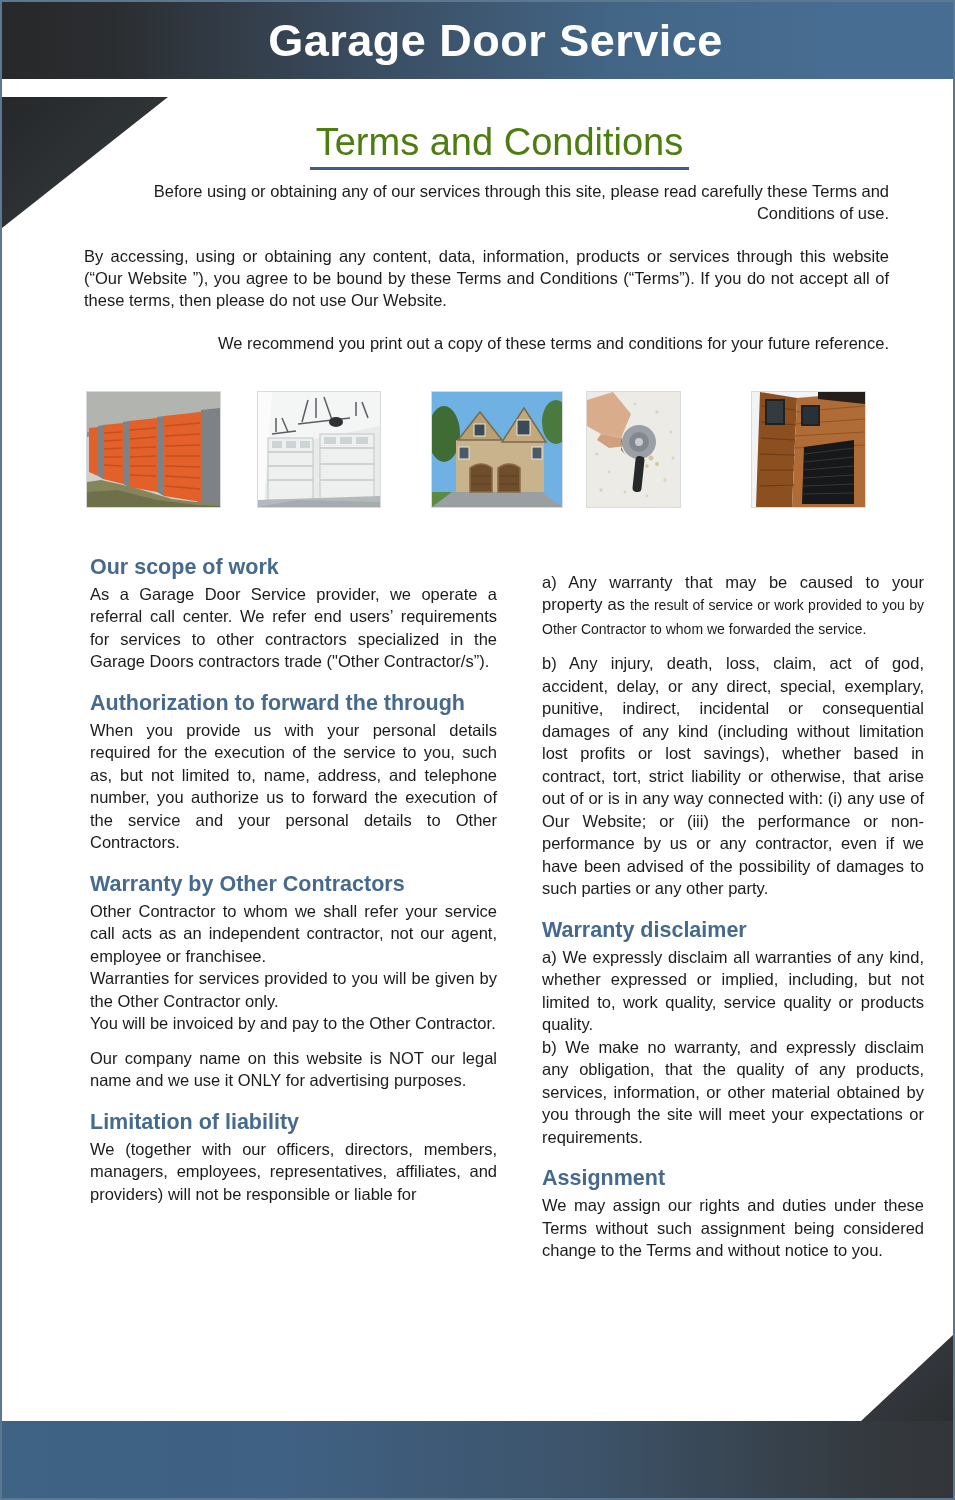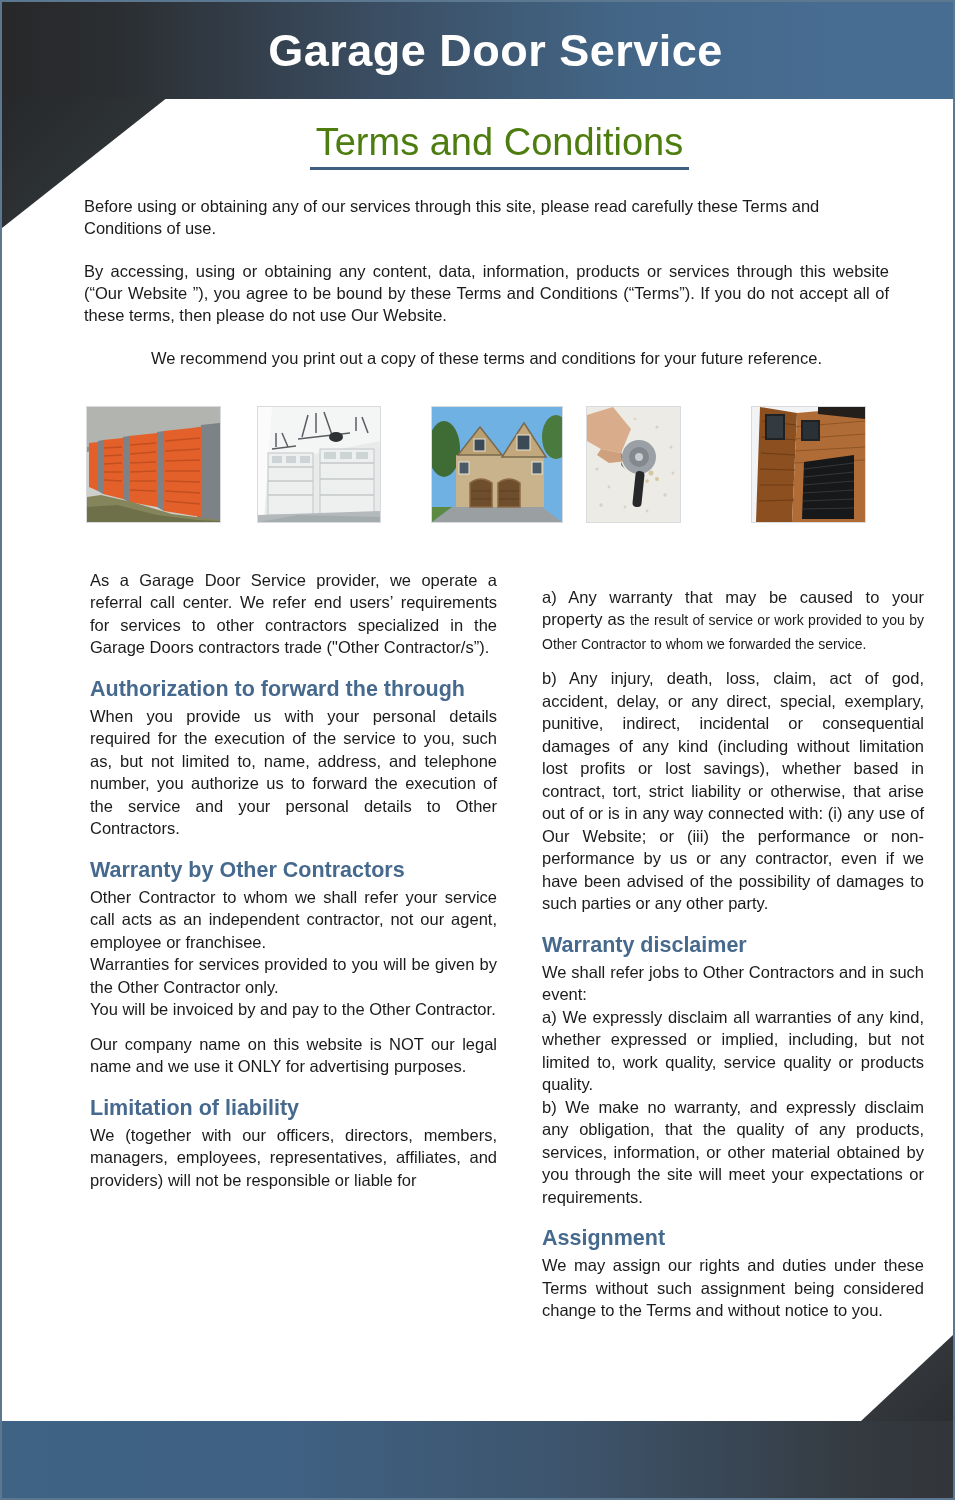--- a/index.html
+++ b/index.html
@@ -9,21 +9,21 @@
     margin:0 auto;
     background:#ffffff;
     border:2px solid #5c7790;
     box-sizing:border-box;
     overflow:hidden;
     font-family:"Liberation Sans", sans-serif;
     color:#1b1b1b;
   }
   
   .header{
-    position:absolute;top:0;left:0;right:0;height:97px;
+    position:absolute;top:0;left:0;right:0;height:77px;
     background:linear-gradient(90deg,#27282a 0%,#2b2e31 12%,#3a4c60 38%,#436687 65%,#486d92 88%,#486d92 100%);
     display:flex;align-items:center;justify-content:center;
   }
   .header h1{
     margin:0;position:relative;left:18px;
     color:#ffffff;font-size:45px;font-weight:bold;letter-spacing:.5px;
   }
   .corner-tl{
     position:absolute;top:95px;left:0;width:166px;height:131px;
     background:linear-gradient(135deg,#26282a 0%,#2e3336 55%,#3d4a57 100%);
@@ -40,22 +40,22 @@
     clip-path:polygon(100% 0,100% 100%,0 100%);
   }
   
   .page-title-wrap{margin-top:120px;text-align:center;}
   .page-title{
     display:inline-block;position:relative;left:22px;
     margin:0;font-size:38px;font-weight:normal;color:#4d7c0f;
     border-bottom:3px solid #3e5f82;padding:0 6px 3px 6px;line-height:1.1;
   }
   .intro{margin:21px 64px 0 82px;font-size:16.5px;line-height:22px;text-align:justify;}
-  .intro.first{margin-top:25px;text-align:left;}
-  .intro.last{text-align:center;}
+  .intro.first{margin-top:10px;text-align:right;}
+  .intro.last{text-align:right;}
   
   .photos{margin-top:38px;margin-left:85px;display:flex;align-items:flex-start;height:115px;}
   .photos figure{margin:0;padding:0;height:115px;box-shadow:0 0 0 1px #d8dadd;}
   .photos figure:nth-child(2){margin-left:38px;}
   .photos figure:nth-child(3){margin-left:52px;}
   .photos figure:nth-child(4){margin-left:25px;}
   .photos figure:nth-child(5){margin-left:72px;}
   .photos svg{display:block;}
   
   .columns{display:flex;margin:47px 0 0 88px;}
@@ -256,20 +256,21 @@
             <path d="M51,102 L102,101"></path>
         </g>
       </svg>
     </figure>
 
   </div>
 
   <div class="columns">
 
     <div class="col col-left">
+      <h3 class="first">Our scope of work</h3>
       <p>As a Garage Door Service provider, we operate a referral call center. We refer end users’ requirements for services to other contractors specialized in the Garage Doors contractors trade ("Other Contractor/s”).</p>
 
       <h3>Authorization to forward the through</h3>
       <p>When you provide us with your personal details required for the execution of the service to you, such as, but not limited to, name, address, and telephone number, you authorize us to forward the execution of the service and your personal details to Other Contractors.</p>
 
       <h3>Warranty by Other Contractors</h3>
       <p>Other Contractor to whom we shall refer your service call acts as an independent contractor, not our agent, employee or franchisee.</p>
       <p>Warranties for services provided to you will be given by the Other Contractor only.</p>
       <p>You will be invoiced by and pay to the Other Contractor.</p>
       <p class="gap">Our company name on this website is NOT our legal name and we use it ONLY for advertising purposes.</p>
@@ -277,21 +278,20 @@
       <h3>Limitation of liability</h3>
       <p>We (together with our officers, directors, members, managers, employees, representatives, affiliates, and providers) will not be responsible or liable for</p>
     </div>
 
     <div class="col col-right">
       <p><span>a) Any warranty that may be caused to your property as </span><span class="small-run">the result of service or work provided to you by Other Contractor to whom we forwarded the service.</span></p>
 
       <p class="gap">b) Any injury, death, loss, claim, act of god, accident, delay, or any direct, special, exemplary, punitive, indirect, incidental or consequential damages of any kind (including without limitation lost profits or lost savings), whether based in contract, tort, strict liability or otherwise, that arise out of or is in any way connected with: (i) any use of Our Website; or (iii) the performance or non-performance by us or any contractor, even if we have been advised of the possibility of damages to such parties or any other party.</p>
 
       <h3>Warranty disclaimer</h3>
-      <p>We shall refer jobs to Other Contractors and in such event:</p>
       <p>a) We expressly disclaim all warranties of any kind, whether expressed or implied, including, but not limited to, work quality, service quality or products quality.</p>
       <p>b) We make no warranty, and expressly disclaim any obligation, that the quality of any products, services, information, or other material obtained by you through the site will meet your expectations or requirements.</p>
 
       <h3>Assignment</h3>
       <p>We may assign our rights and duties under these Terms without such assignment being considered change to the Terms and without notice to you.</p>
     </div>
 
   </div>
 
   <div class="corner-br"></div>

